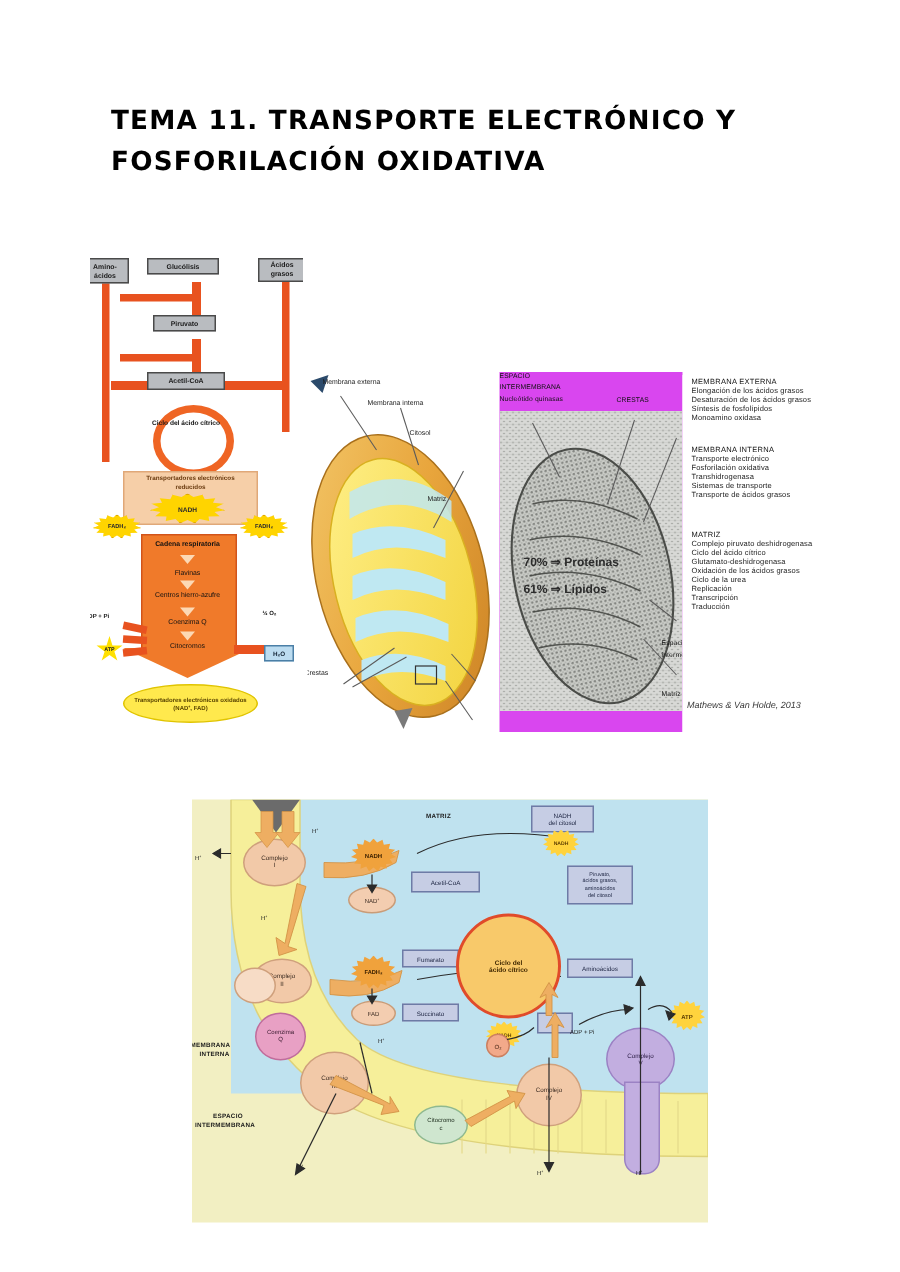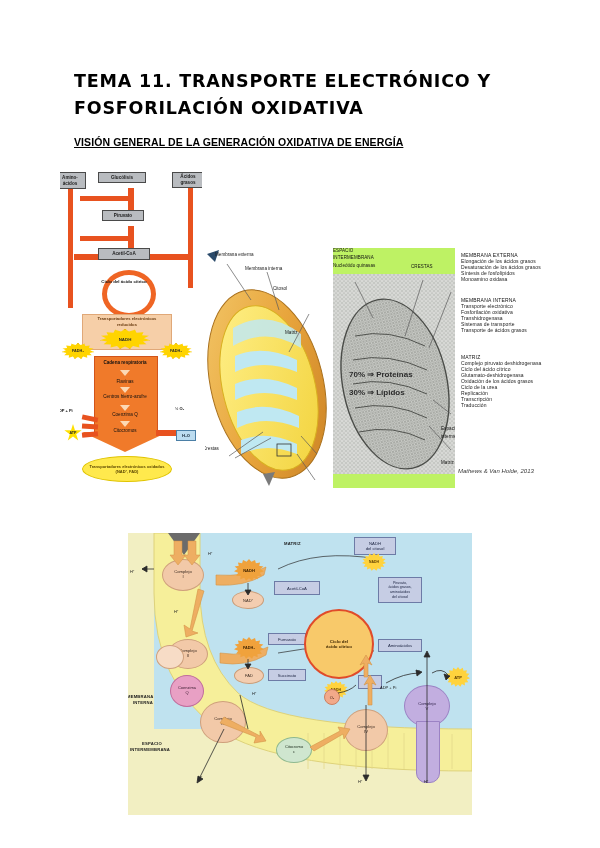--- a/index.html
+++ b/index.html
@@ -78,21 +78,21 @@
     position:absolute;background:#bcdcf0;border:1px solid #4b7fa6;
     font-size:4.2px;color:#123;font-weight:bold;display:flex;
     align-items:center;justify-content:center;
   }
 
   
   #fig-mito{left:205px;top:248px;width:128px;height:258px;background:#fff;}
   .mitoLbl{position:absolute;font-size:4.6px;color:#1b1b1b;white-space:nowrap;}
 
   
-  #fig-em{left:333px;top:248px;width:122px;height:240px;background:#bef264;}
+  #fig-em{left:333px;top:248px;width:122px;height:240px;background:#d946ef;}
   #fig-list{left:455px;top:250px;width:140px;height:238px;background:#fff;}
   .emLbl{position:absolute;font-size:4.5px;color:#111;white-space:nowrap;letter-spacing:.1px;}
   .emBig{position:absolute;font-size:8px;color:#2c2c2c;font-weight:bold;white-space:nowrap;}
   .listHead{font-size:5px;font-weight:normal;color:#111;letter-spacing:.2px;}
   .listItem{font-size:5px;color:#222;letter-spacing:.1px;}
   .cite{position:absolute;left:458px;top:468px;font-size:6px;color:#3a3a3a;font-style:italic;}
 
   
   #fig-chain{left:128px;top:533px;width:344px;height:282px;background:#f2efc2;}
   #fig-chain .matrix{position:absolute;left:26px;top:0;right:0;height:196px;background:#bfe2ef;}
@@ -146,21 +146,20 @@
 </head>
 <body>
 
 <div class="page">
 
   <div class="title">
     <div>TEMA 11. TRANSPORTE ELECTRÓNICO Y</div>
     <div>FOSFORILACIÓN OXIDATIVA</div>
   </div>
 
-  <div class="subhead" id="sub1">VISIÓN GENERAL DE LA GENERACIÓN OXIDATIVA DE ENERGÍA</div>
 
 
   <div class="fig" id="fig-glyc">
 
     <div class="arrw" style="left:8px;top:22px;width:5px;height:120px;"></div>
     <div class="arrw" style="left:128px;top:22px;width:5px;height:100px;"></div>
     <div class="arrw" style="left:68px;top:22px;width:6px;height:22px;"></div>
     <div class="arrw" style="left:68px;top:60px;width:6px;height:22px;"></div>
     <div class="arrw" style="left:20px;top:30px;width:52px;height:5px;"></div>
     <div class="arrw" style="left:20px;top:70px;width:52px;height:5px;"></div>
@@ -315,21 +314,21 @@
         <line x1="118" y1="18" x2="96" y2="74"></line>
         <line x1="118" y1="140" x2="100" y2="126"></line>
         <line x1="118" y1="176" x2="96" y2="152"></line>
       </g>
     </svg>
     <div class="emLbl" style="left:0;top:0;">ESPACIO</div>
     <div class="emLbl" style="left:0;top:7px;">INTERMEMBRANA</div>
     <div class="emLbl" style="left:0;top:15px;">Nucleótido quinasas</div>
     <div class="emLbl" style="left:78px;top:16px;">CRESTAS</div>
     <div class="emBig" style="left:16px;top:122px;">70% ⇒ Proteínas</div>
-    <div class="emBig" style="left:16px;top:140px;">30% ⇒ Lípidos</div>
+    <div class="emBig" style="left:16px;top:140px;">61% ⇒ Lípidos</div>
     <div class="emLbl" style="left:108px;top:178px;">Espacio</div>
     <div class="emLbl" style="left:108px;top:186px;">intermembrana</div>
     <div class="emLbl" style="left:108px;top:212px;">Matriz</div>
   </div>
 
   <div class="fig" id="fig-list">
     <div style="position:absolute;left:6px;top:2px;width:134px;">
       <div class="listHead">MEMBRANA EXTERNA</div>
       <div class="listItem">Elongación de los ácidos grasos</div>
       <div class="listItem">Desaturación de los ácidos grasos</div>

